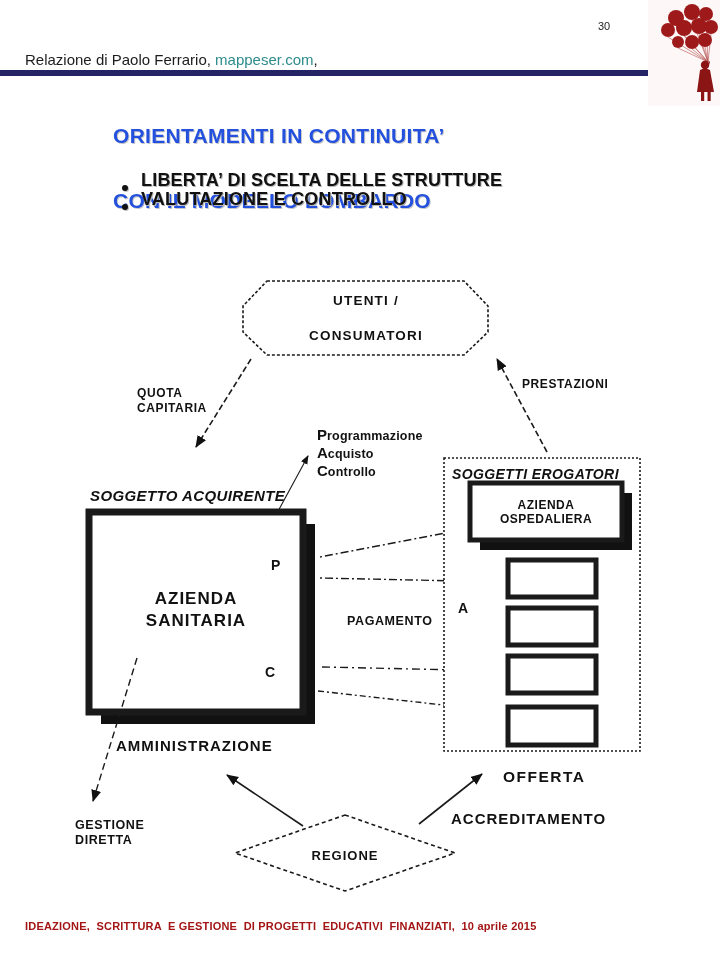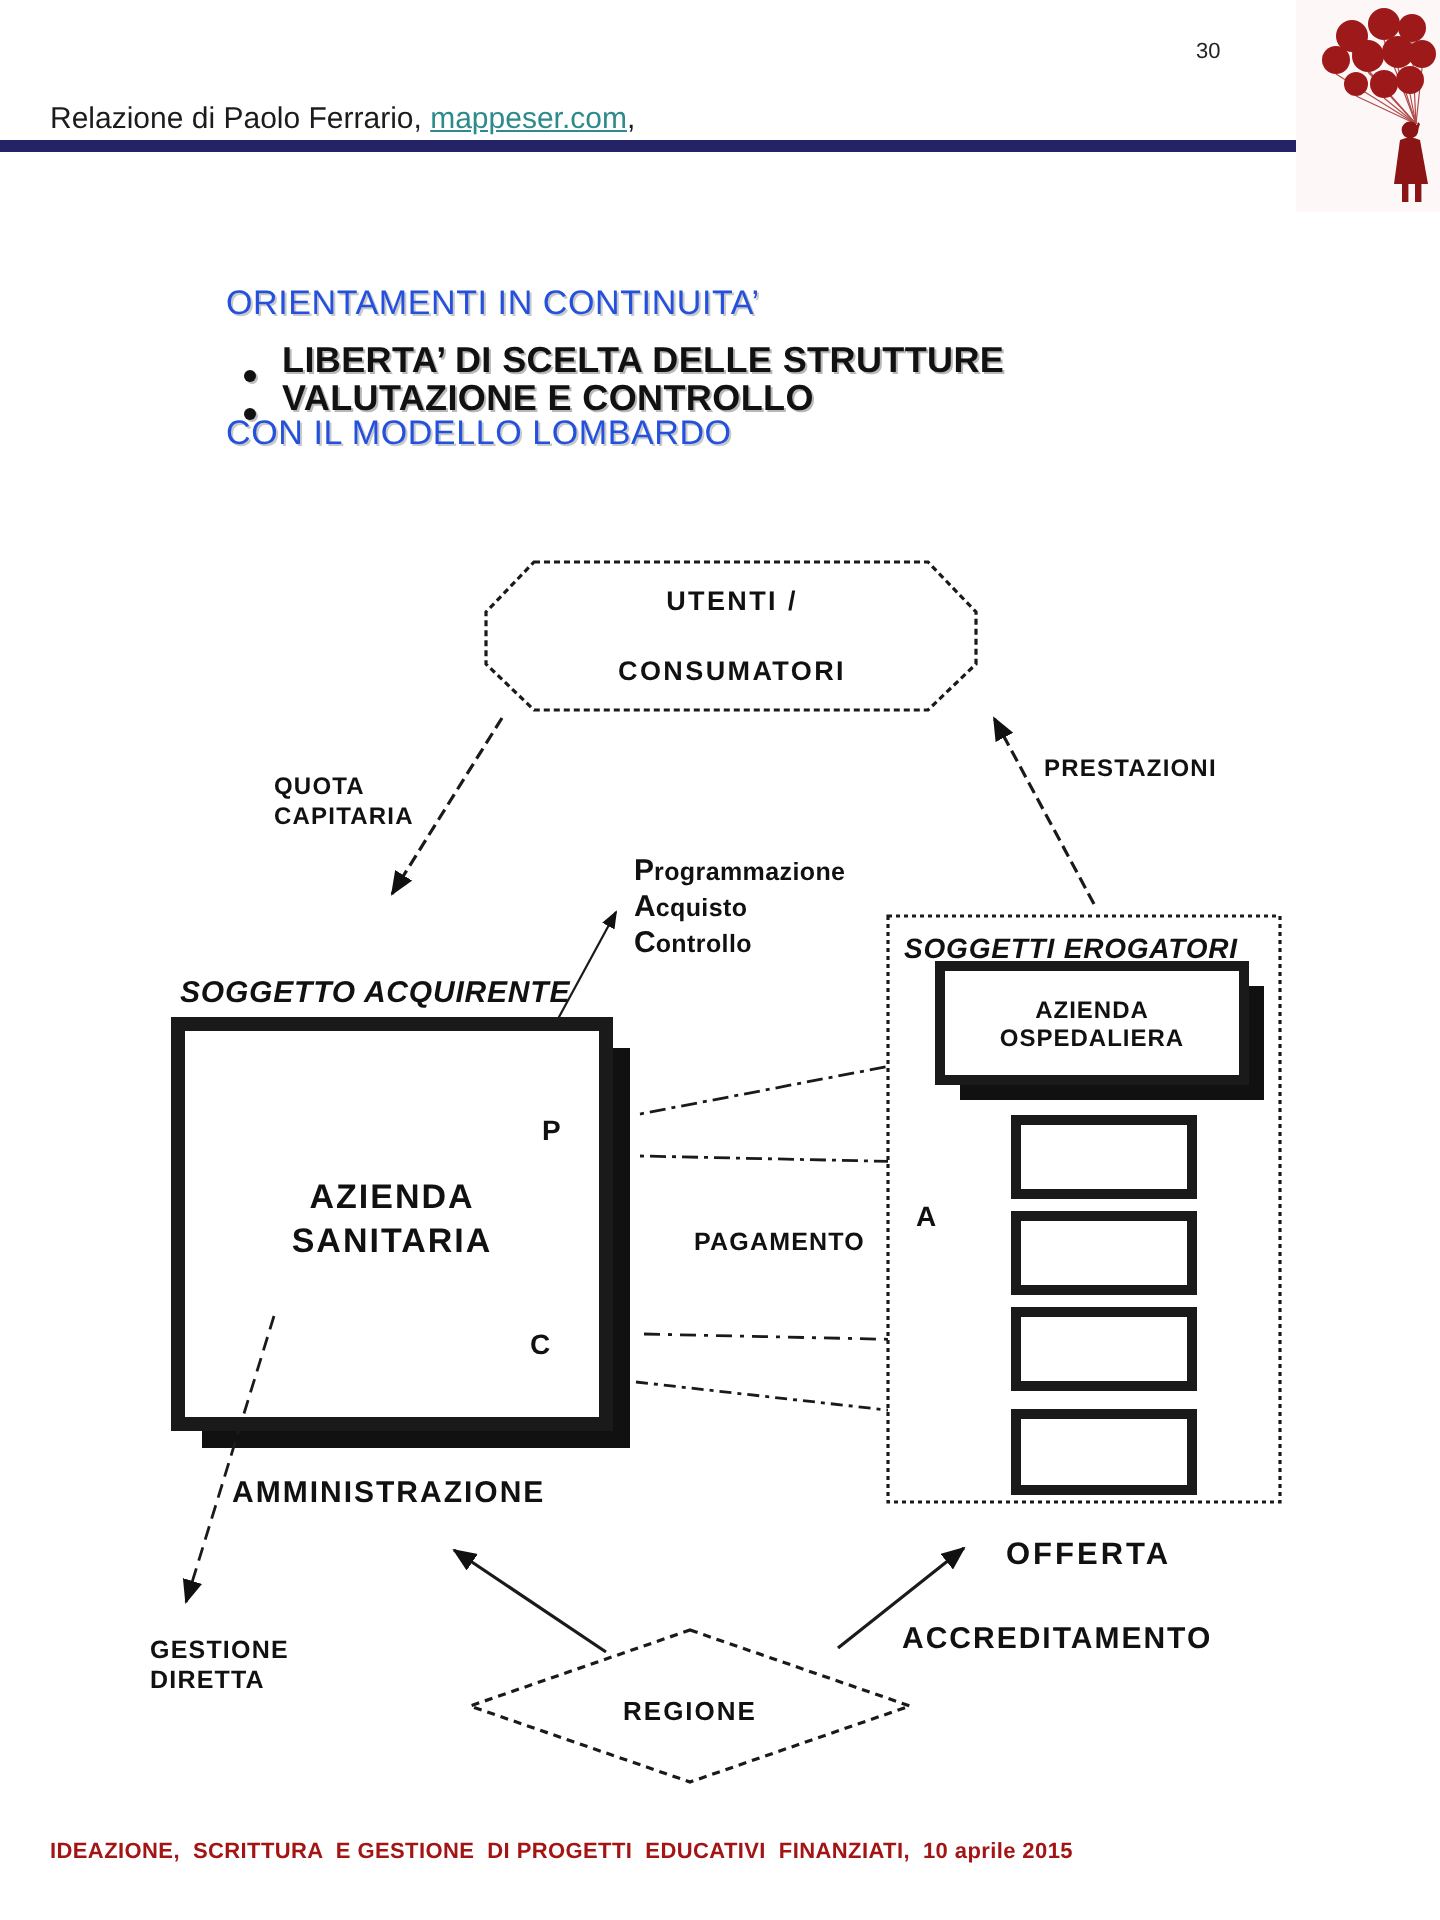--- a/index.html
+++ b/index.html
@@ -8,27 +8,27 @@
     font-family:"Liberation Sans",sans-serif;overflow:hidden;margin:0 auto;
   }
   
   .hdr-title{
     position:absolute;left:25px;top:6px;font-size:14.5px;line-height:14.5px;
     color:#1c1c1c;letter-spacing:-0.4px;white-space:pre;
   }
   .hdr-sub{
     position:absolute;left:25px;top:51px;font-size:15px;color:#1c1c1c;white-space:pre;
   }
-  .hdr-sub a{color:#2e8b8b;text-decoration:underline;cursor:pointer;}
+  .hdr-sub a{color:#2e8b8b;cursor:pointer;}
   .page-num{position:absolute;left:598px;top:20px;font-size:11px;color:#222;}
   .navy-bar{position:absolute;left:0;top:70px;width:650px;height:6px;background:#232366;}
   .balloon-img{position:absolute;left:648px;top:0;width:72px;height:106px;}
   
   .title{
-    position:absolute;left:113px;top:98px;font-size:17px;font-weight:normal;
+    position:absolute;left:113px;top:82px;font-size:21px;font-weight:bold;
     color:#2351de;line-height:21.5px;letter-spacing:0.3px;
     text-shadow:1px 1px 0 #c9c9c9;white-space:pre;
   }
   
   .bullets{position:absolute;left:122px;top:171px;}
   .bullet-row{display:flex;align-items:flex-end;height:19.5px;}
   .bullet-dot{
     width:6px;height:6px;border-radius:50%;background:#111;flex:0 0 auto;
     box-shadow:1px 1px 0 #bdbdbd;
   }

